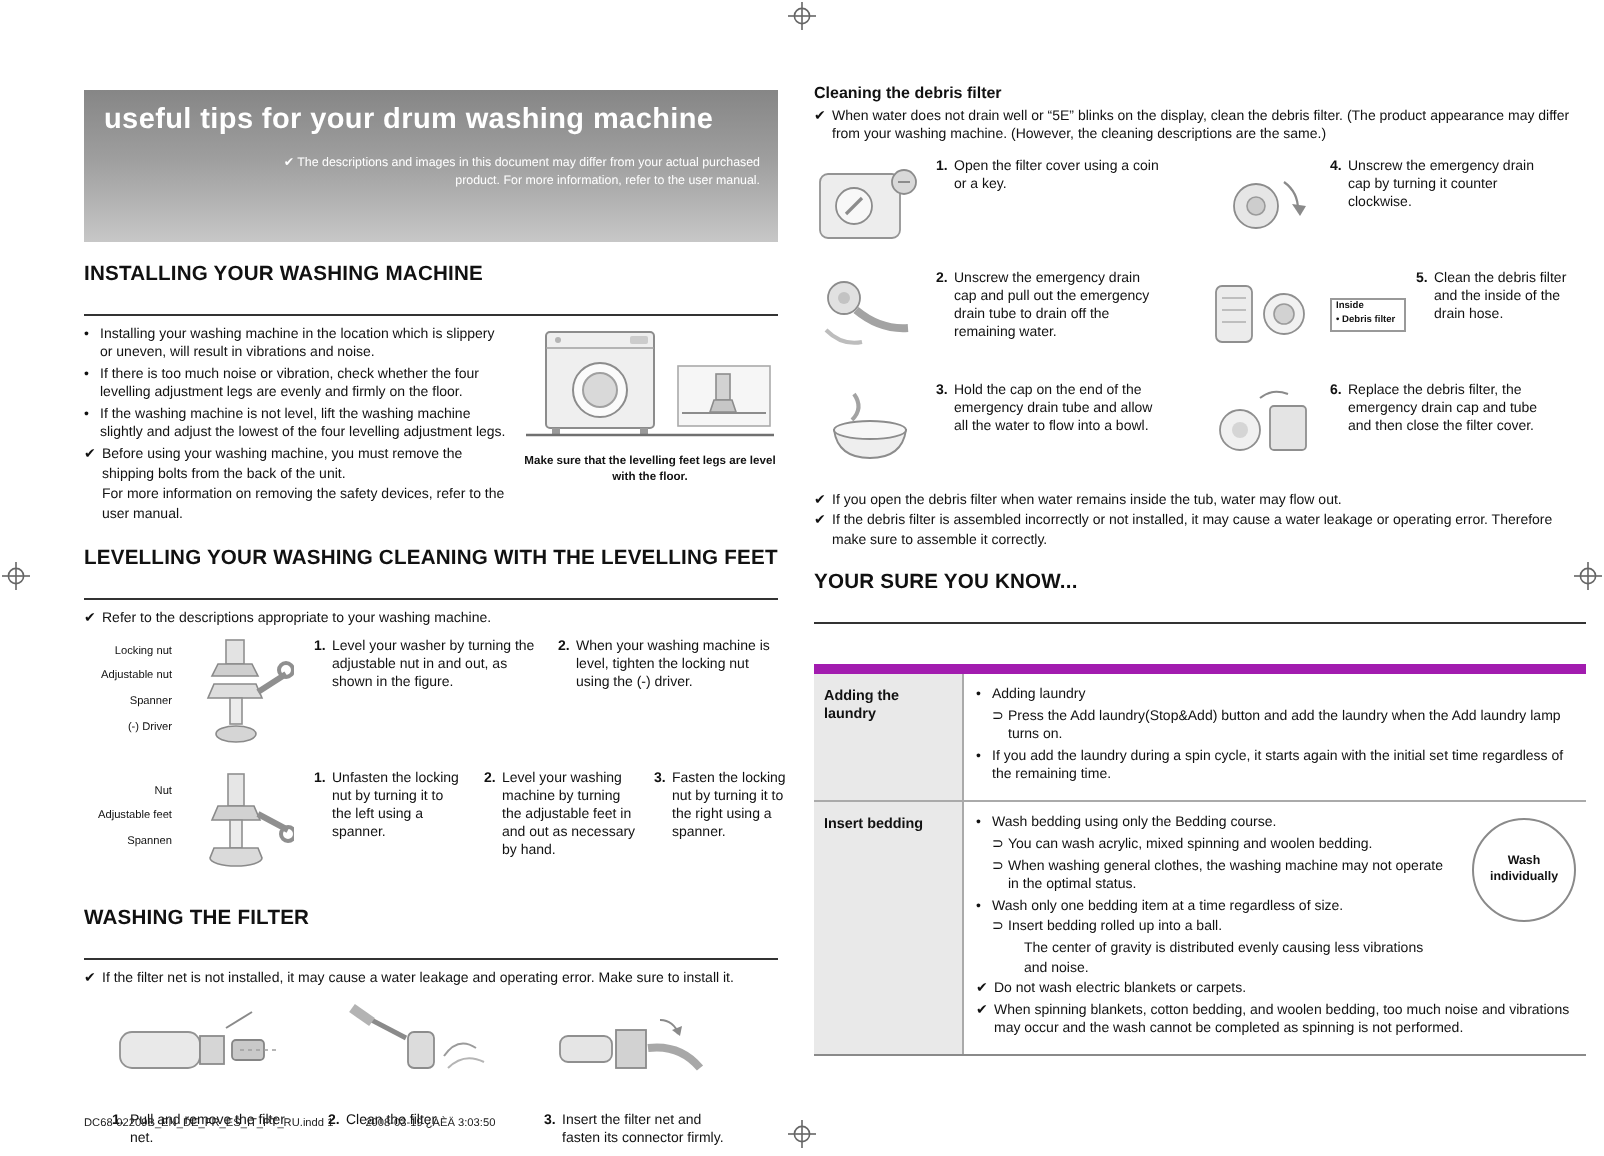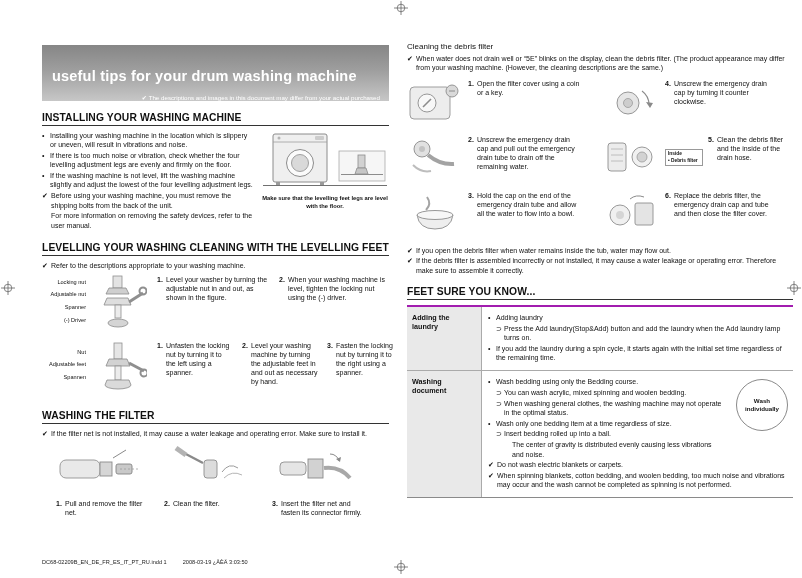--- a/index.html
+++ b/index.html
@@ -2,26 +2,26 @@
 <html><head>
 <meta charset="utf-8">
 <style>
   html,body{margin:0;padding:0;}
   body{width:802px;height:578px;background:#ffffff;font-family:"Liberation Sans",sans-serif;color:#111;}
   .page{position:relative;width:802px;height:578px;background:#fff;overflow:hidden;}
   .regmark{position:absolute;}
   #col-left{position:absolute;left:42px;top:45px;width:347px;}
   #col-right{position:absolute;left:407px;top:42px;width:386px;}
 
-  .banner{background:linear-gradient(180deg,#868686 0%,#9e9e9e 45%,#c7c7c7 100%);height:56px;padding:23px 9px 5px 10px;box-sizing:border-box;}
+  .banner{background:linear-gradient(180deg,#868686 0%,#9e9e9e 45%,#c7c7c7 100%);height:76px;padding:7px 9px 5px 10px;box-sizing:border-box;}
   .banner h1{margin:0;font-size:14.5px;font-weight:bold;color:#fff;letter-spacing:.2px;}
   .banner .bnote{margin-top:9px;font-size:6.2px;line-height:1.5;color:#fff;text-align:right;padding-left:70px;}
 
-  h2{margin:11px 0 5px;font-size:10.3px;font-weight:bold;border-bottom:1.2px solid #333;padding-bottom:2px;letter-spacing:.1px;}
-  h3{margin:4px 0 3px;font-size:8px;font-weight:normal;}
+  h2{margin:11px 0 5px;font-size:10.3px;font-weight:bold;border-bottom:1.2px solid #333;padding-bottom:14px;letter-spacing:.1px;}
+  h3{margin:4px 0 3px;font-size:8px;font-weight:bold;}
 
   .li{display:flex;font-size:7px;line-height:1.33;margin-bottom:1.5px;}
   .li .m{flex:none;width:8px;}
   .li.ck .m{width:9px;}
   .li.ind1{margin-left:8px;}
   .li.ind2{margin-left:16px;}
   .step{font-size:7px;line-height:1.3;display:flex;}
   .step .n{font-weight:bold;flex:none;width:9px;}
 
   .irow{display:flex;gap:6px;}
@@ -42,21 +42,21 @@
   .note{margin:2px 0 3px;}
 
   .dgrid{display:grid;grid-template-columns:1fr 1fr;column-gap:8px;row-gap:10px;margin-top:6px;}
   .dcell{display:flex;gap:5px;}
   .dcell svg{flex:none;}
   .dcell .step{width:112px;}
   .inlabel{flex:none;width:32px;border:0.6px solid #999;padding:1px 2px;font-size:4.8px;font-weight:bold;line-height:1.35;align-self:center;background:#fff;}
 
   .warns{margin-top:9px;}
 
-  .ms-table{margin-top:5px;border-top:2px solid #a21caf;border-bottom:1px solid #8a8a8a;}
+  .ms-table{margin-top:20px;border-top:5px solid #a21caf;border-bottom:1px solid #8a8a8a;}
   .ms-row{display:flex;}
   .ms-row + .ms-row{border-top:1px solid #aaa;}
   .ms-label{width:64px;flex:none;background:#e9e9e9;border-right:1px solid #aaa;padding:6px 5px;font-weight:bold;font-size:7.2px;line-height:1.3;}
   .ms-content{flex:1;padding:6px 6px;position:relative;}
   .ms-content .narrow{margin-right:62px;}
   .badge{position:absolute;right:5px;top:8px;width:52px;height:52px;border:1.5px solid #8a8a8a;border-radius:50%;display:flex;align-items:center;justify-content:center;text-align:center;font-size:6.2px;font-weight:bold;line-height:1.3;padding:4px;box-sizing:border-box;background:#fff;}
 
   .footer{position:absolute;left:42px;top:559px;font-size:5.6px;color:#222;white-space:nowrap;}
   .footer .fl{margin-right:16px;}
 </style>
@@ -357,41 +357,41 @@
             <span>If you open the debris filter when water remains inside the tub, water may flow out.</span>
           </div>
         <div class="li ck">
             <span class="m">✔</span>
             <span>If the debris filter is assembled incorrectly or not installed, it may cause a water leakage or operating error. Therefore make sure to assemble it correctly.</span>
           </div>
       </div>
     </section>
 
     <section>
-      <h2>FEET SURE YOU KNOW...</h2>
+      <h2>YOUR SURE YOU KNOW...</h2>
       <div class="ms-table">
         <div class="ms-row">
           <div class="ms-label">Adding the laundry</div>
           <div class="ms-content">
             <div class="li">
                 <span class="m">•</span>
                 <span>Adding laundry</span>
               </div>
             <div class="li ind1">
                 <span class="m">⊃</span>
                 <span>Press the Add laundry(Stop&amp;Add) button and add the laundry when the Add laundry lamp turns on.</span>
               </div>
             <div class="li">
                 <span class="m">•</span>
                 <span>If you add the laundry during a spin cycle, it starts again with the initial set time regardless of the remaining time.</span>
               </div>
           </div>
         </div>
         <div class="ms-row">
-          <div class="ms-label">Washing document</div>
+          <div class="ms-label">Insert bedding</div>
           <div class="ms-content">
             <div class="li narrow">
                 <span class="m">•</span>
                 <span>Wash bedding using only the Bedding course.</span>
               </div>
             <div class="li ind1 narrow">
                 <span class="m">⊃</span>
                 <span>You can wash acrylic, mixed spinning and woolen bedding.</span>
               </div>
             <div class="li ind1 narrow">

